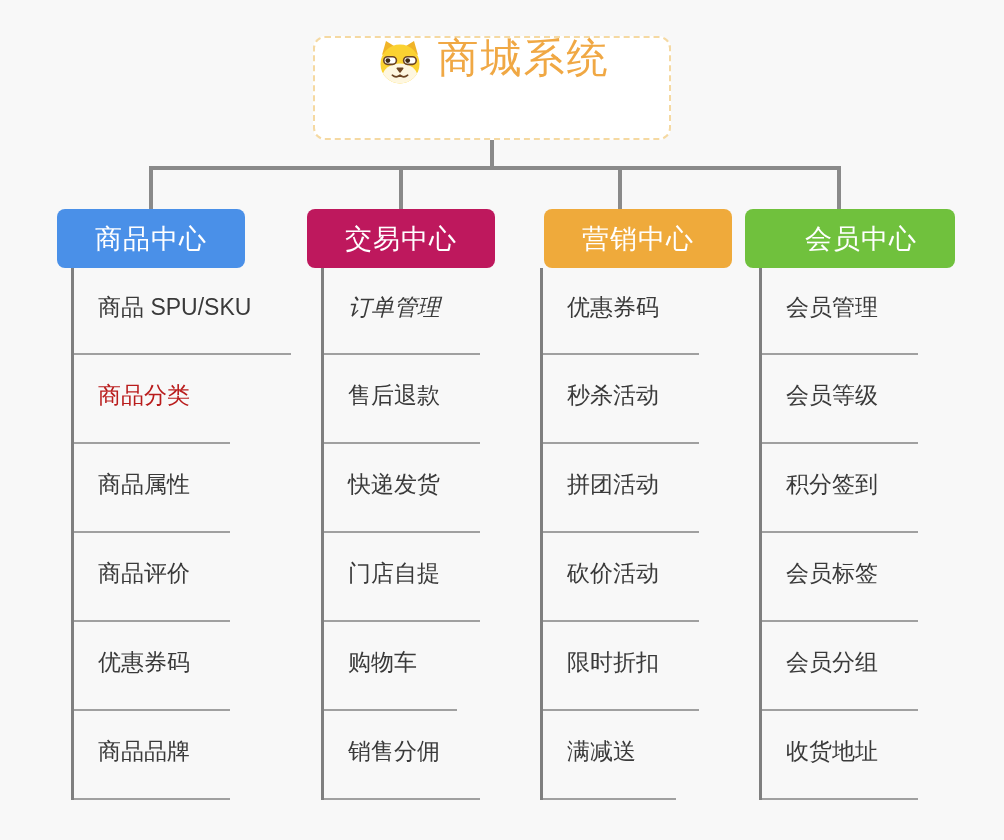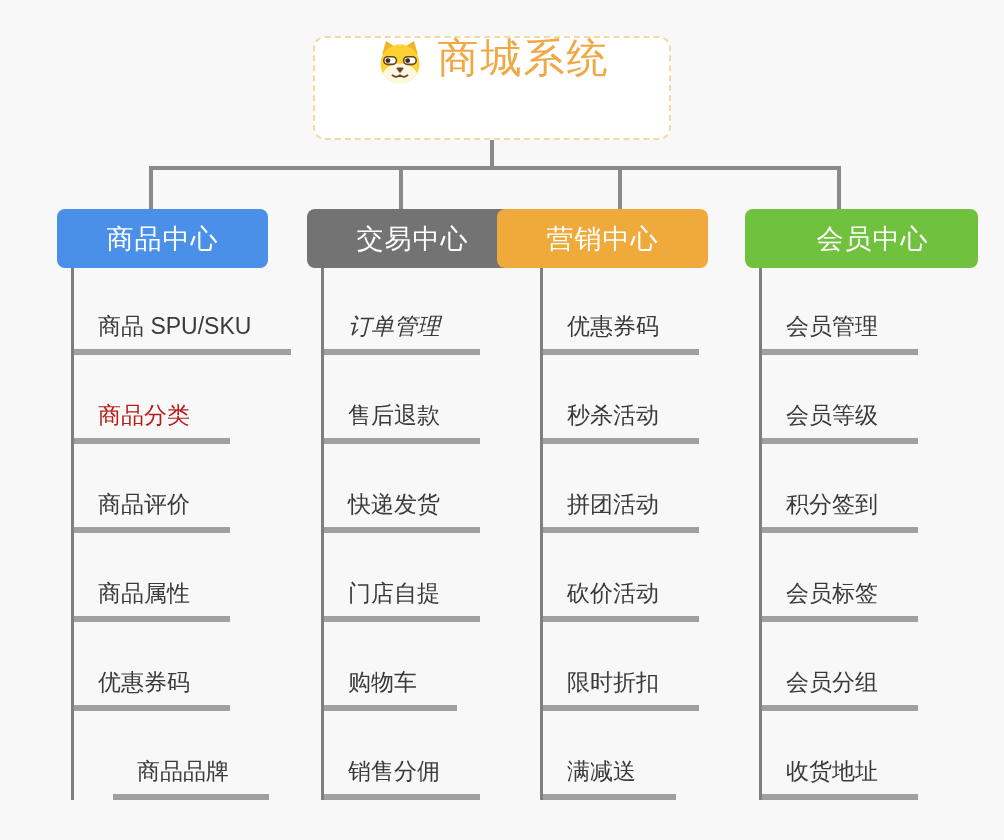--- a/index.html
+++ b/index.html
@@ -43,55 +43,55 @@
   .drop  { top: 168px; width: 4px; height: 42px; }
   .drop0 { left: 149px; }
   .drop1 { left: 399px; }
   .drop2 { left: 618px; }
   .drop3 { left: 837px; }
 
   
   .hdr {
     position: absolute;
     top: 209px;
-    width: 211px; height: 59px;
+    width: 188px; height: 59px;
     border-radius: 8px;
     display: flex;
     align-items: center;
     justify-content: center;
     color: #ffffff;
     font-size: 27px;
     letter-spacing: 1px;
     cursor: pointer;
   }
   .hdr0 { left: 57px; }
   .hdr1 { left: 307px; }
-  .hdr2 { left: 497px; }
+  .hdr2 { left: 544px; }
   .hdr3 { left: 745px; }
 
   
   .col {
     position: absolute;
     top: 268px;
     width: max-content;
     border-left: 3px solid #7f7f7f;
   }
   .col0 { left: 71px; }
   .col1 { left: 321px; }
   .col2 { left: 540px; }
   .col3 { left: 759px; }
 
   .leaf {
     box-sizing: border-box;
     height: 89px;
     width: max-content;
     display: flex;
-    align-items: flex-end;
+    align-items: center;
     padding: 0 40px 7px 24px;
-    border-bottom: 6px solid #3b82f6;
+    border-bottom: 2px solid #3b82f6;
     font-size: 23px;
     color: #3a3a3a;
     white-space: nowrap;
     cursor: pointer;
   }
   .leaf:first-child { height: 87px; }
 </style>
 </head>
 <body>
 
@@ -121,47 +121,47 @@
   <div class="line stem" style="background-color: rgb(138, 138, 138);"></div>
   <div class="line hline" style="background-color: rgb(138, 138, 138);"></div>
   <div class="line drop drop0" style="background-color: rgb(138, 138, 138);"></div>
   <div class="line drop drop1" style="background-color: rgb(138, 138, 138);"></div>
   <div class="line drop drop2" style="background-color: rgb(138, 138, 138);"></div>
   <div class="line drop drop3" style="background-color: rgb(138, 138, 138);"></div>
 
   <div class="hdr hdr0" style="background-color: rgb(74, 144, 232);">
     <span>商品中心</span>
   </div>
-  <div class="hdr hdr1" style="background-color: #737373;">
+  <div class="hdr hdr1" style="background-color: #be185d;">
     <span>交易中心</span>
   </div>
   <div class="hdr hdr2" style="background-color: rgb(239, 170, 59);">
     <span>营销中心</span>
   </div>
   <div class="hdr hdr3" style="background-color: rgb(112, 193, 61); padding-left: 22px;">
     <span>会员中心</span>
   </div>
 
   <div class="col col0" style="border-left-color: rgb(127, 127, 127);">
     <div class="leaf" style="border-bottom-color: rgb(160, 160, 160); color: rgb(58, 58, 58);">
         <span>商品 SPU/SKU</span>
       </div>
     <div class="leaf" style="border-bottom-color: rgb(160, 160, 160); color: #b91c1c;">
         <span>商品分类</span>
       </div>
     <div class="leaf" style="border-bottom-color: rgb(160, 160, 160); color: rgb(58, 58, 58);">
+        <span>商品属性</span>
+      </div>
+    <div class="leaf" style="border-bottom-color: rgb(160, 160, 160); color: rgb(58, 58, 58);">
         <span>商品评价</span>
       </div>
     <div class="leaf" style="border-bottom-color: rgb(160, 160, 160); color: rgb(58, 58, 58);">
-        <span>商品属性</span>
-      </div>
-    <div class="leaf" style="border-bottom-color: rgb(160, 160, 160); color: rgb(58, 58, 58);">
         <span>优惠券码</span>
       </div>
-    <div class="leaf" style="border-bottom-color: rgb(160, 160, 160); color: rgb(58, 58, 58); margin-left: 39px;">
+    <div class="leaf" style="border-bottom-color: rgb(160, 160, 160); color: rgb(58, 58, 58);">
         <span>商品品牌</span>
       </div>
   </div>
 
   <div class="col col1" style="border-left-color: rgb(127, 127, 127);">
     <div class="leaf" style="border-bottom-color: rgb(160, 160, 160); color: rgb(58, 58, 58); font-style: italic;">
         <span>订单管理</span>
       </div>
     <div class="leaf" style="border-bottom-color: rgb(160, 160, 160); color: rgb(58, 58, 58);">
         <span>售后退款</span>

